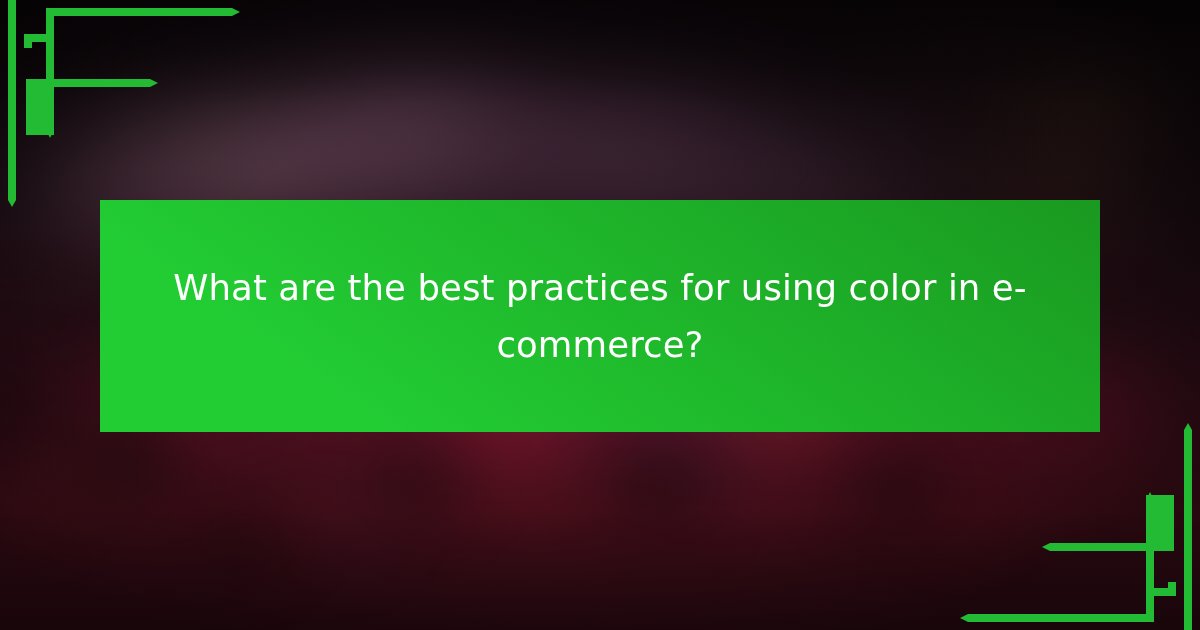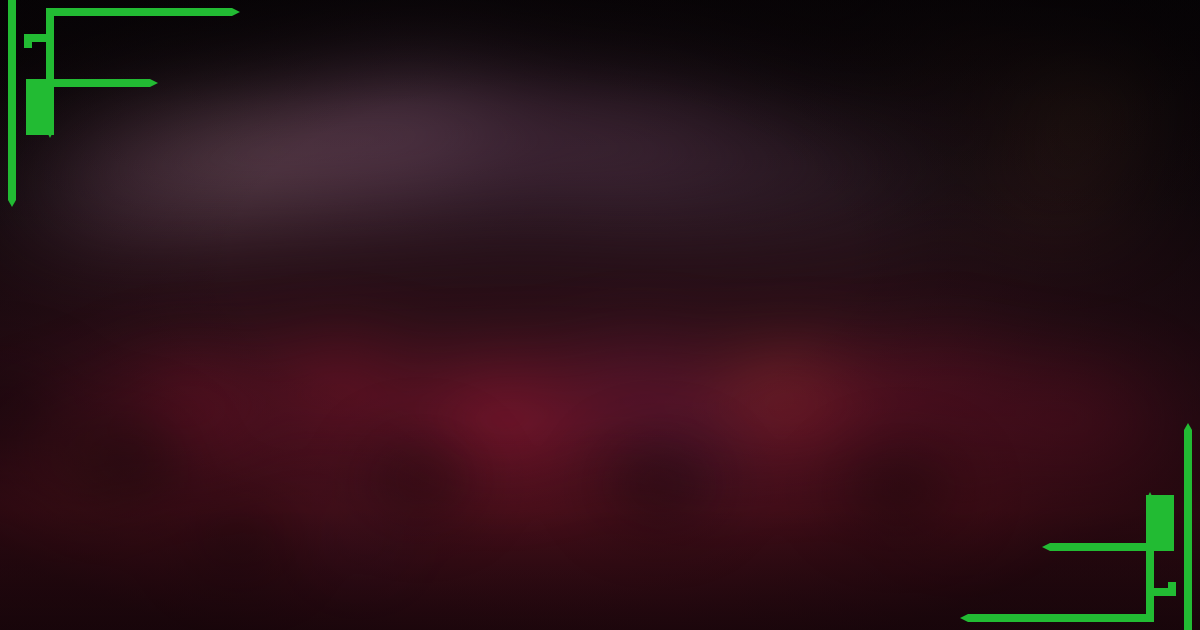--- a/index.html
+++ b/index.html
@@ -159,14 +159,17 @@
       <polygon points="46,14 54,14 54,130 50,138 46,130"></polygon>
       <polygon points="46,8 232,8 240,12 232,16 46,16"></polygon>
       <rect x="24" y="34" width="30" height="8"></rect>
       <polygon points="26,79 150,79 158,83 150,87 26,87"></polygon>
       <rect x="24" y="34" width="8" height="12"></rect>
       <path d="M26,79 h28 v56 h-28 z M34,87 h12 v40 h-12 z"></path>
       <path d="M24,34 h30 v8 h-22 v6 h-8 z"></path>
     </g>
   </svg>
 
+  <div id="card" style="background: linear-gradient(35deg, rgb(34, 204, 51) 0%, rgb(34, 204, 51) 22%, rgb(26, 153, 32) 100%);">
+    <div id="card-title" style="color: rgb(255, 255, 255);">What are the best practices for using color in e-commerce?</div>
+  </div>
 
 </div>
 
 </body></html>

